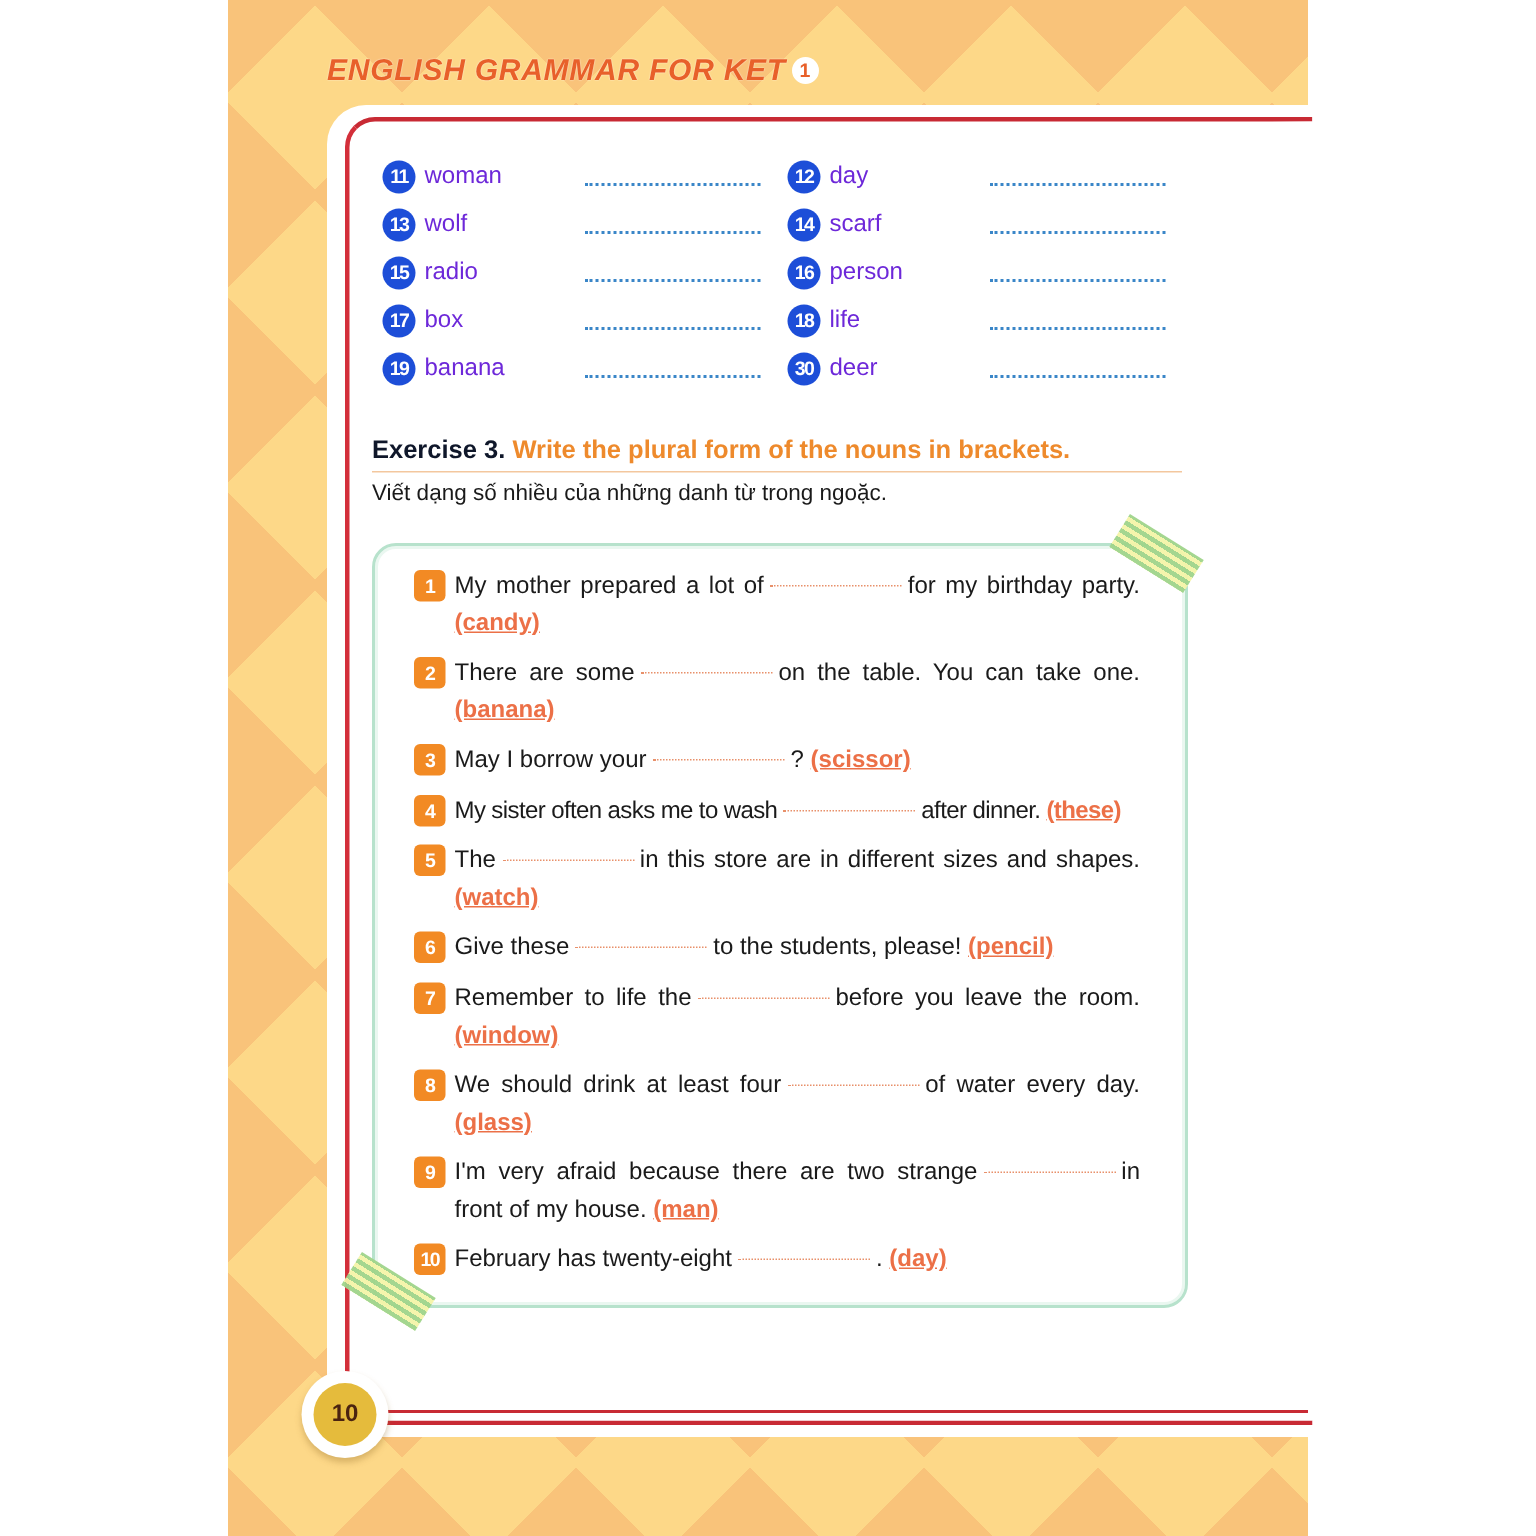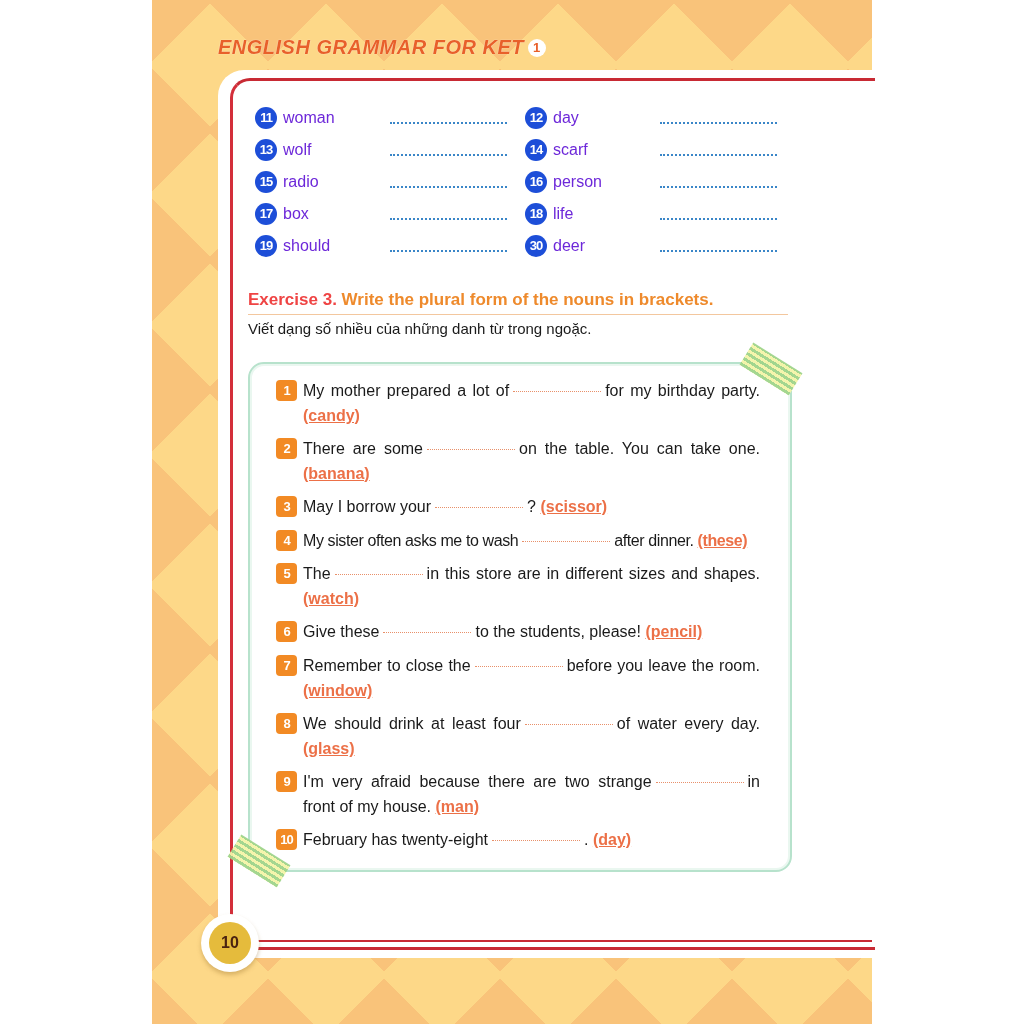--- a/index.html
+++ b/index.html
@@ -35,21 +35,21 @@
   }
   .vocab-grid { position:absolute; left:255px; top:106px; width:540px; }
   .vocab-item { position:absolute; height:24px; display:flex; align-items:center; }
   .num-circle {
     width:22px; height:22px; border-radius:50%; background:#1d4ed8; color:#fff; font-weight:bold;
     font-size:13px; text-align:center; line-height:22px; letter-spacing:-1px; margin-right:6px; flex:none;
   }
   .vocab-word { font-size:16px; color:#6d28d9; width:100px; }
   .vocab-blank { position:absolute; left:135px; top:16px; width:117px; border-bottom:2px dotted #3a86c8; height:0; }
   .ex-title { position:absolute; left:248px; top:290px; font-size:17px; font-weight:bold; }
-  .ex-title .ex-label { color:#ef4444; }
+  .ex-title .ex-label { color:#0f172a; }
   .ex-title .ex-instr { color:#ee8a2c; }
   .ex-underline { position:absolute; left:248px; top:314px; width:540px; height:1px; background:#f3c79e; }
   .ex-sub { position:absolute; left:248px; top:320px; font-size:15px; color:#1a1a1a; }
   .ex-box {
     position:absolute; left:248px; top:362px; width:540px; height:506px;
     border:2px solid #b7e2cc; border-radius:16px; background:#fff;
     box-shadow:0 0 0 2px #eaf7f0 inset;
   }
   .tape { position:absolute; width:58px; height:26px;
     background:repeating-linear-gradient(0deg,#9fd48a 0 3px,#f4f4a8 3px 6px); opacity:0.95; }
@@ -121,21 +121,21 @@
       <span class="vocab-word">box</span>
       <span class="vocab-blank"></span>
     </div>
   <div class="vocab-item" style="left:270px;top:96px;width:260px">
       <span class="num-circle">18</span>
       <span class="vocab-word">life</span>
       <span class="vocab-blank"></span>
     </div>
   <div class="vocab-item" style="left:0;top:128px;width:260px">
       <span class="num-circle">19</span>
-      <span class="vocab-word">should</span>
+      <span class="vocab-word">banana</span>
       <span class="vocab-blank"></span>
     </div>
   <div class="vocab-item" style="left:270px;top:128px;width:260px">
       <span class="num-circle">30</span>
       <span class="vocab-word">deer</span>
       <span class="vocab-blank"></span>
     </div>
 </div>
 
 <div class="ex-title">
@@ -168,21 +168,21 @@
 <div class="q" style="top:561px">
   <span class="q-num">5</span>
   <span class="q-text"><span>The</span><span class="blank"></span><span>in this store are in different sizes and shapes.</span> <span class="hint">(watch)</span></span>
 </div>
 <div class="q" style="top:619px">
   <span class="q-num">6</span>
   <span class="q-text"><span>Give these</span><span class="blank"></span><span>to the students, please!</span> <span class="hint">(pencil)</span></span>
 </div>
 <div class="q" style="top:653px">
   <span class="q-num">7</span>
-  <span class="q-text"><span>Remember to close the</span><span class="blank"></span><span>before you leave the room.</span> <span class="hint">(window)</span></span>
+  <span class="q-text"><span>Remember to life the</span><span class="blank"></span><span>before you leave the room.</span> <span class="hint">(window)</span></span>
 </div>
 <div class="q" style="top:711px">
   <span class="q-num">8</span>
   <span class="q-text"><span>We should drink at least four</span><span class="blank"></span><span>of water every day.</span> <span class="hint">(glass)</span></span>
 </div>
 <div class="q" style="top:769px">
   <span class="q-num">9</span>
   <span class="q-text"><span>I'm very afraid because there are two strange</span><span class="blank"></span><span>in front of my house.</span> <span class="hint">(man)</span></span>
 </div>
 <div class="q" style="top:827px">

